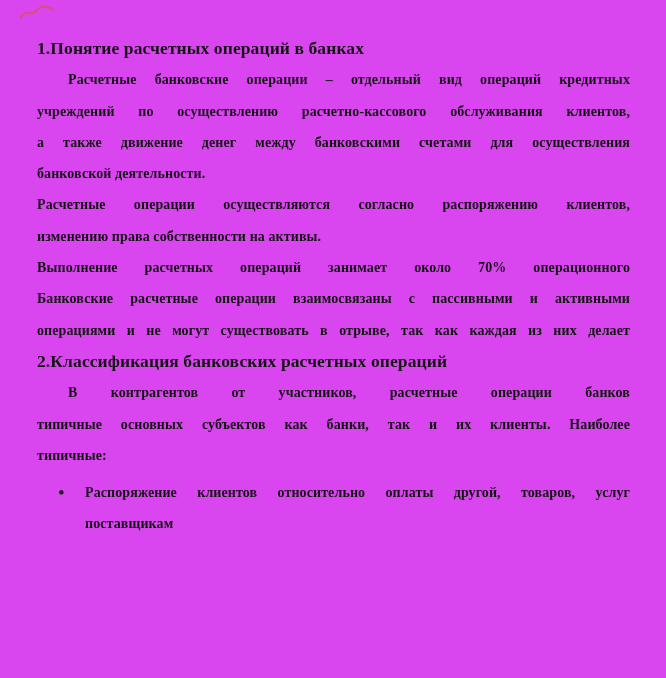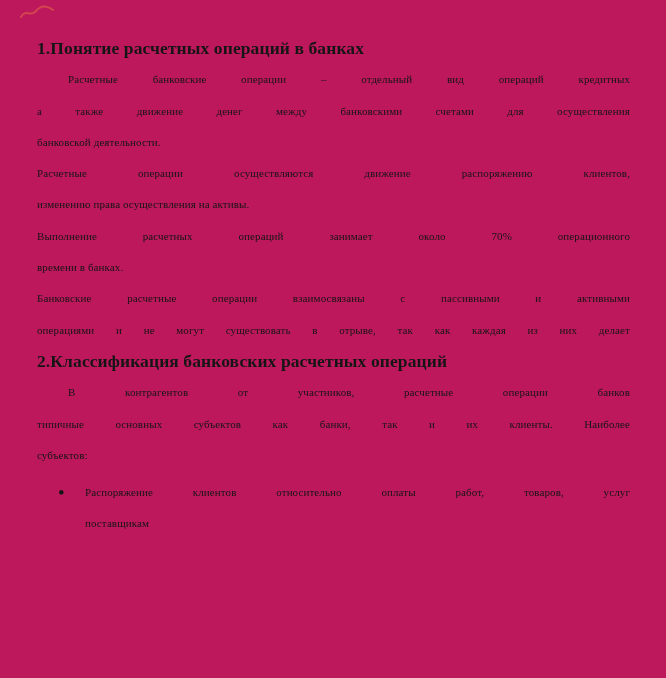--- a/index.html
+++ b/index.html
@@ -8,44 +8,45 @@
     background: #ffffff;
     overflow: hidden;
   }
   body {
     font-family: "Liberation Serif", "DejaVu Serif", serif;
     color: #151515;
   }
   .page {
     position: relative;
     width: 666px; height: 678px;
-    background: #be185d;
+    background: #d946ef;
   }
   .pen-mark {
     position: absolute;
     left: 19px; top: 5px;
     width: 36px; height: 16px;
     opacity: 0.75;
   }
   .content {
     position: absolute;
     left: 37px; top: 33px;
     width: 593px;
   }
   .block { position: relative; }
   .line {
-    font-size: 11px;
+    font-size: 14px;
     line-height: 31.3px;
     height: 31.3px;
     text-align: justify;
     text-align-last: justify;
     -moz-text-align-last: justify;
     letter-spacing: 0.1px;
     white-space: normal;
     overflow: visible;
+    font-weight: bold;
   }
   .line.last,
   .heading .line {
     text-align: left;
     text-align-last: left;
     -moz-text-align-last: left;
   }
   .heading .line {
     font-weight: bold;
     font-size: 17.5px;
@@ -69,44 +70,44 @@
 <main class="page">
   <svg class="pen-mark" viewBox="0 0 36 16" aria-hidden="true">
     <path d="M2,12 C7,3 11,13 17,6 S30,2 34,5" fill="none" stroke="#d9544a" stroke-width="2" stroke-linecap="round"></path>
   </svg>
   <div class="content">
       <div class="block heading">
         <div class="line last">1.Понятие расчетных операций в банках</div>
       </div>
       <div class="block paragraph">
         <div class="line indent">Расчетные банковские операции – отдельный вид операций кредитных</div>
+        <div class="line">учреждений по осуществлению расчетно-кассового обслуживания клиентов,</div>
         <div class="line">а также движение денег между банковскими счетами для осуществления</div>
         <div class="line last">банковской деятельности.</div>
       </div>
       <div class="block paragraph">
-        <div class="line">Расчетные операции осуществляются движение распоряжению клиентов,</div>
-        <div class="line last">изменению права осуществления на активы.</div>
+        <div class="line">Расчетные операции осуществляются согласно распоряжению клиентов,</div>
+        <div class="line last">изменению права собственности на активы.</div>
       </div>
       <div class="block paragraph">
         <div class="line">Выполнение расчетных операций занимает около 70% операционного</div>
-        <div class="line last">времени в банках.</div>
       </div>
       <div class="block paragraph">
         <div class="line">Банковские расчетные операции взаимосвязаны с пассивными и активными</div>
         <div class="line">операциями и не могут существовать в отрыве, так как каждая из них делает</div>
       </div>
       <div class="block heading">
         <div class="line last">2.Классификация банковских расчетных операций</div>
       </div>
       <div class="block paragraph">
         <div class="line indent">В контрагентов от участников, расчетные операции банков</div>
       </div>
       <div class="block paragraph">
         <div class="line">типичные основных субъектов как банки, так и их клиенты. Наиболее</div>
-        <div class="line last">субъектов:</div>
+        <div class="line last">типичные:</div>
       </div>
       <div class="block bullet">
         <span class="bullet-marker">•</span>
-        <div class="line">Распоряжение клиентов относительно оплаты работ, товаров, услуг</div>
+        <div class="line">Распоряжение клиентов относительно оплаты другой, товаров, услуг</div>
         <div class="line last">поставщикам</div>
       </div>
     </div>
 </main>
 
 </body></html>

